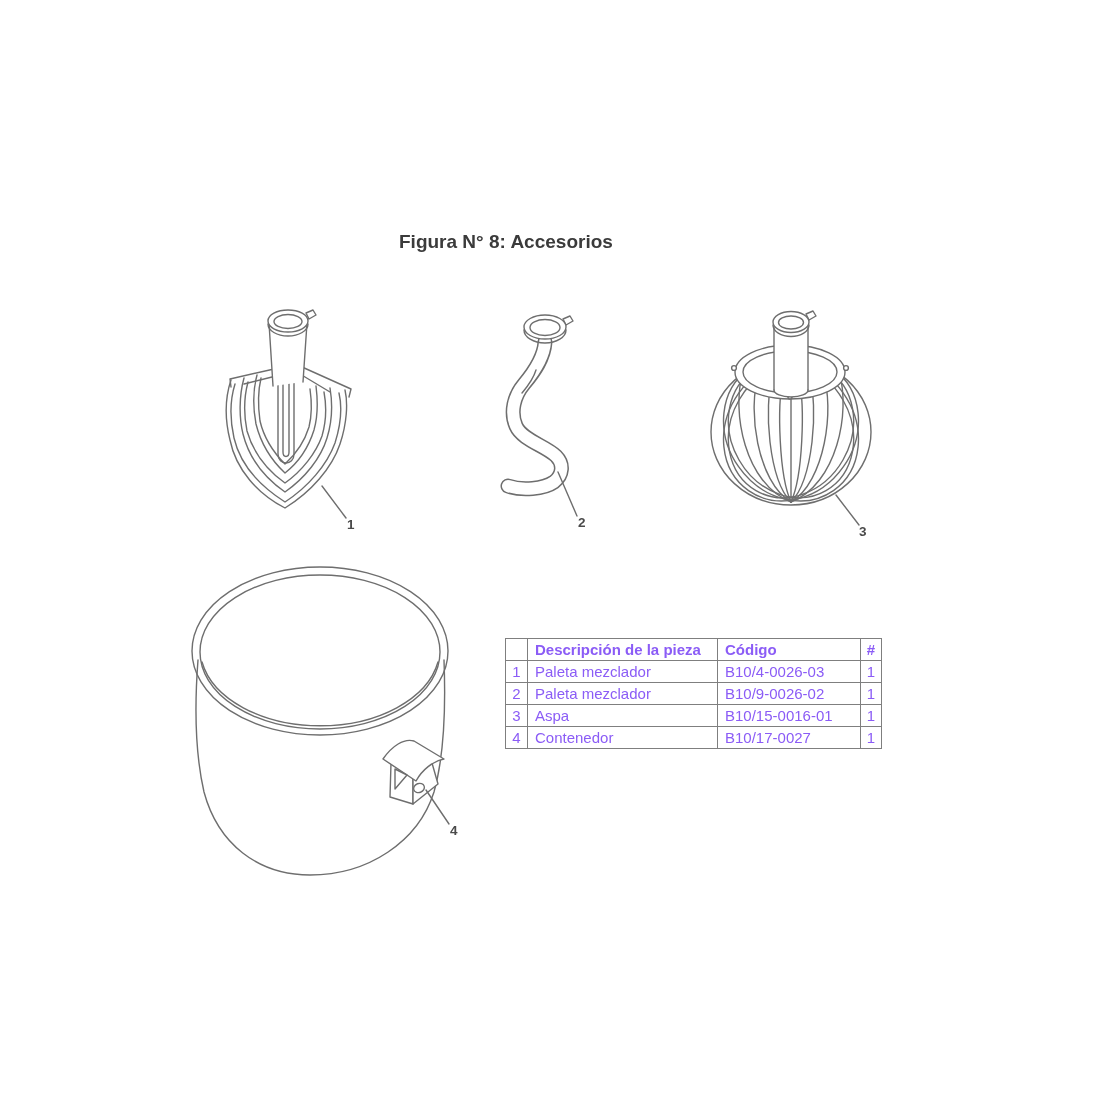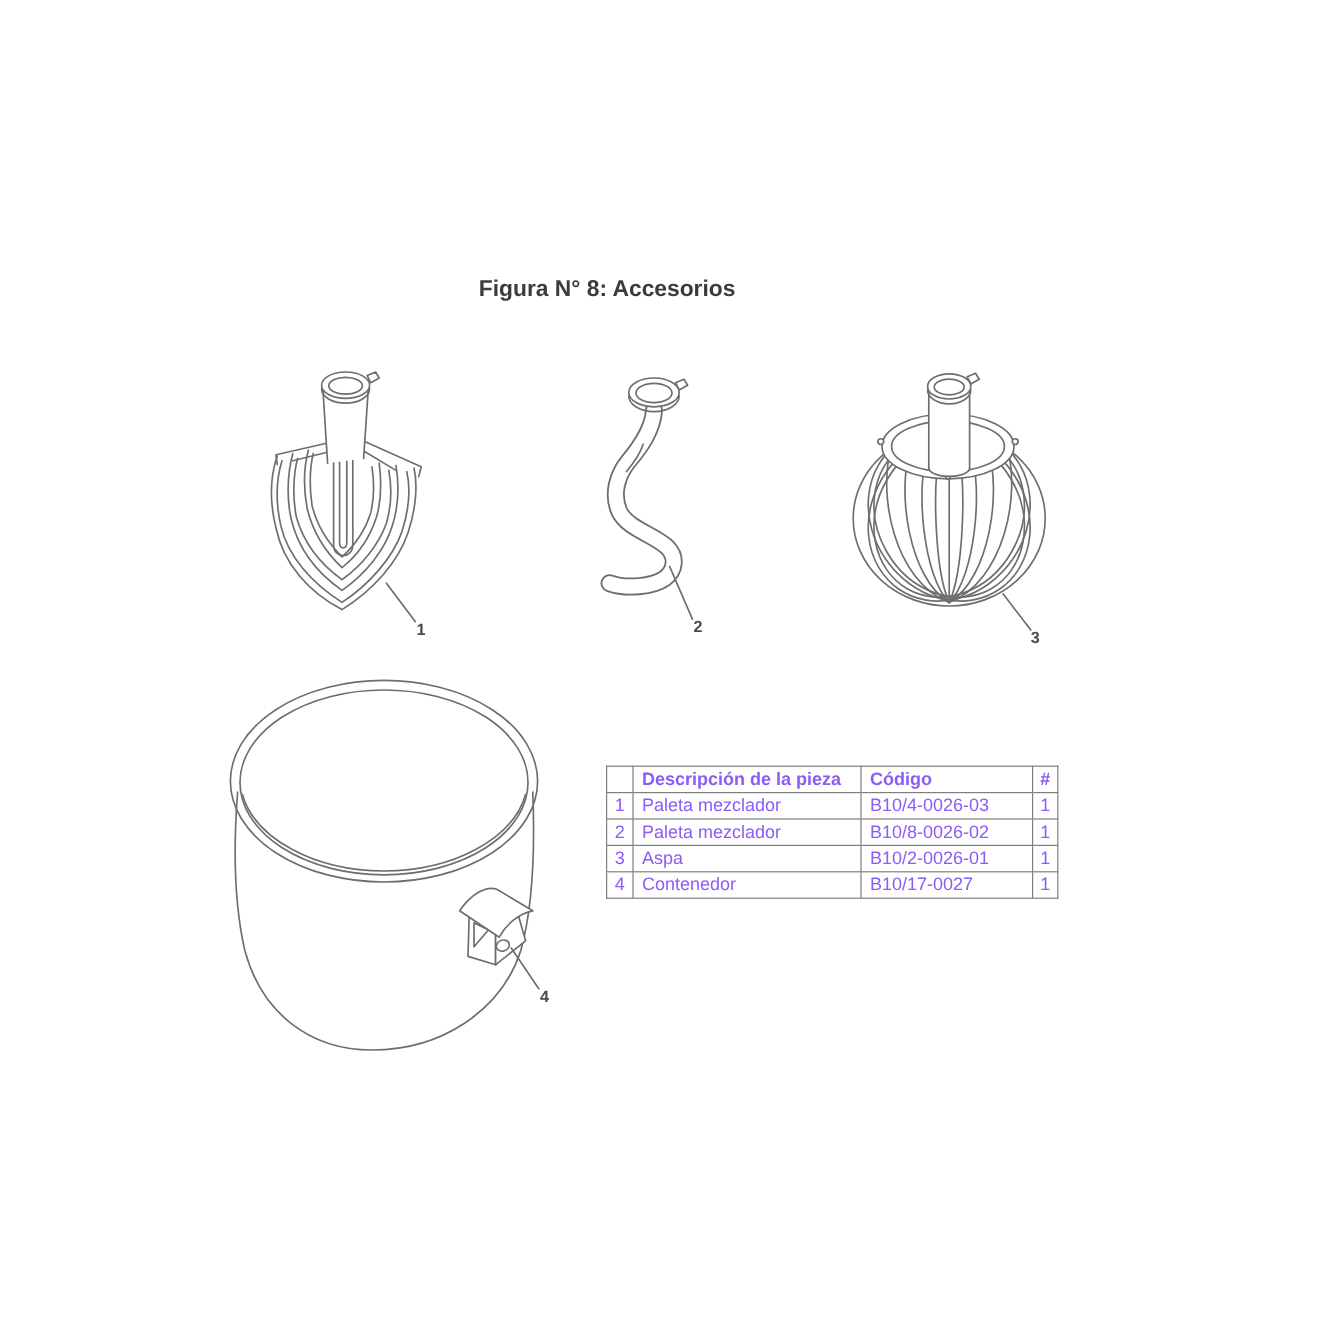--- a/index.html
+++ b/index.html
@@ -150,27 +150,27 @@
     </tr>
     <tr>
       <td class="c">1</td>
       <td>Paleta mezclador</td>
       <td>B10/4-0026-03</td>
       <td class="c">1</td>
     </tr>
     <tr>
       <td class="c">2</td>
       <td>Paleta mezclador</td>
-      <td>B10/8-0026-02</td>
+      <td>B10/9-0026-02</td>
       <td class="c">1</td>
     </tr>
     <tr>
       <td class="c">3</td>
       <td>Aspa</td>
-      <td>B10/2-0026-01</td>
+      <td>B10/15-0016-01</td>
       <td class="c">1</td>
     </tr>
     <tr>
       <td class="c">4</td>
       <td>Contenedor</td>
       <td>B10/17-0027</td>
       <td class="c">1</td>
     </tr>
   </tbody>
     </table>

